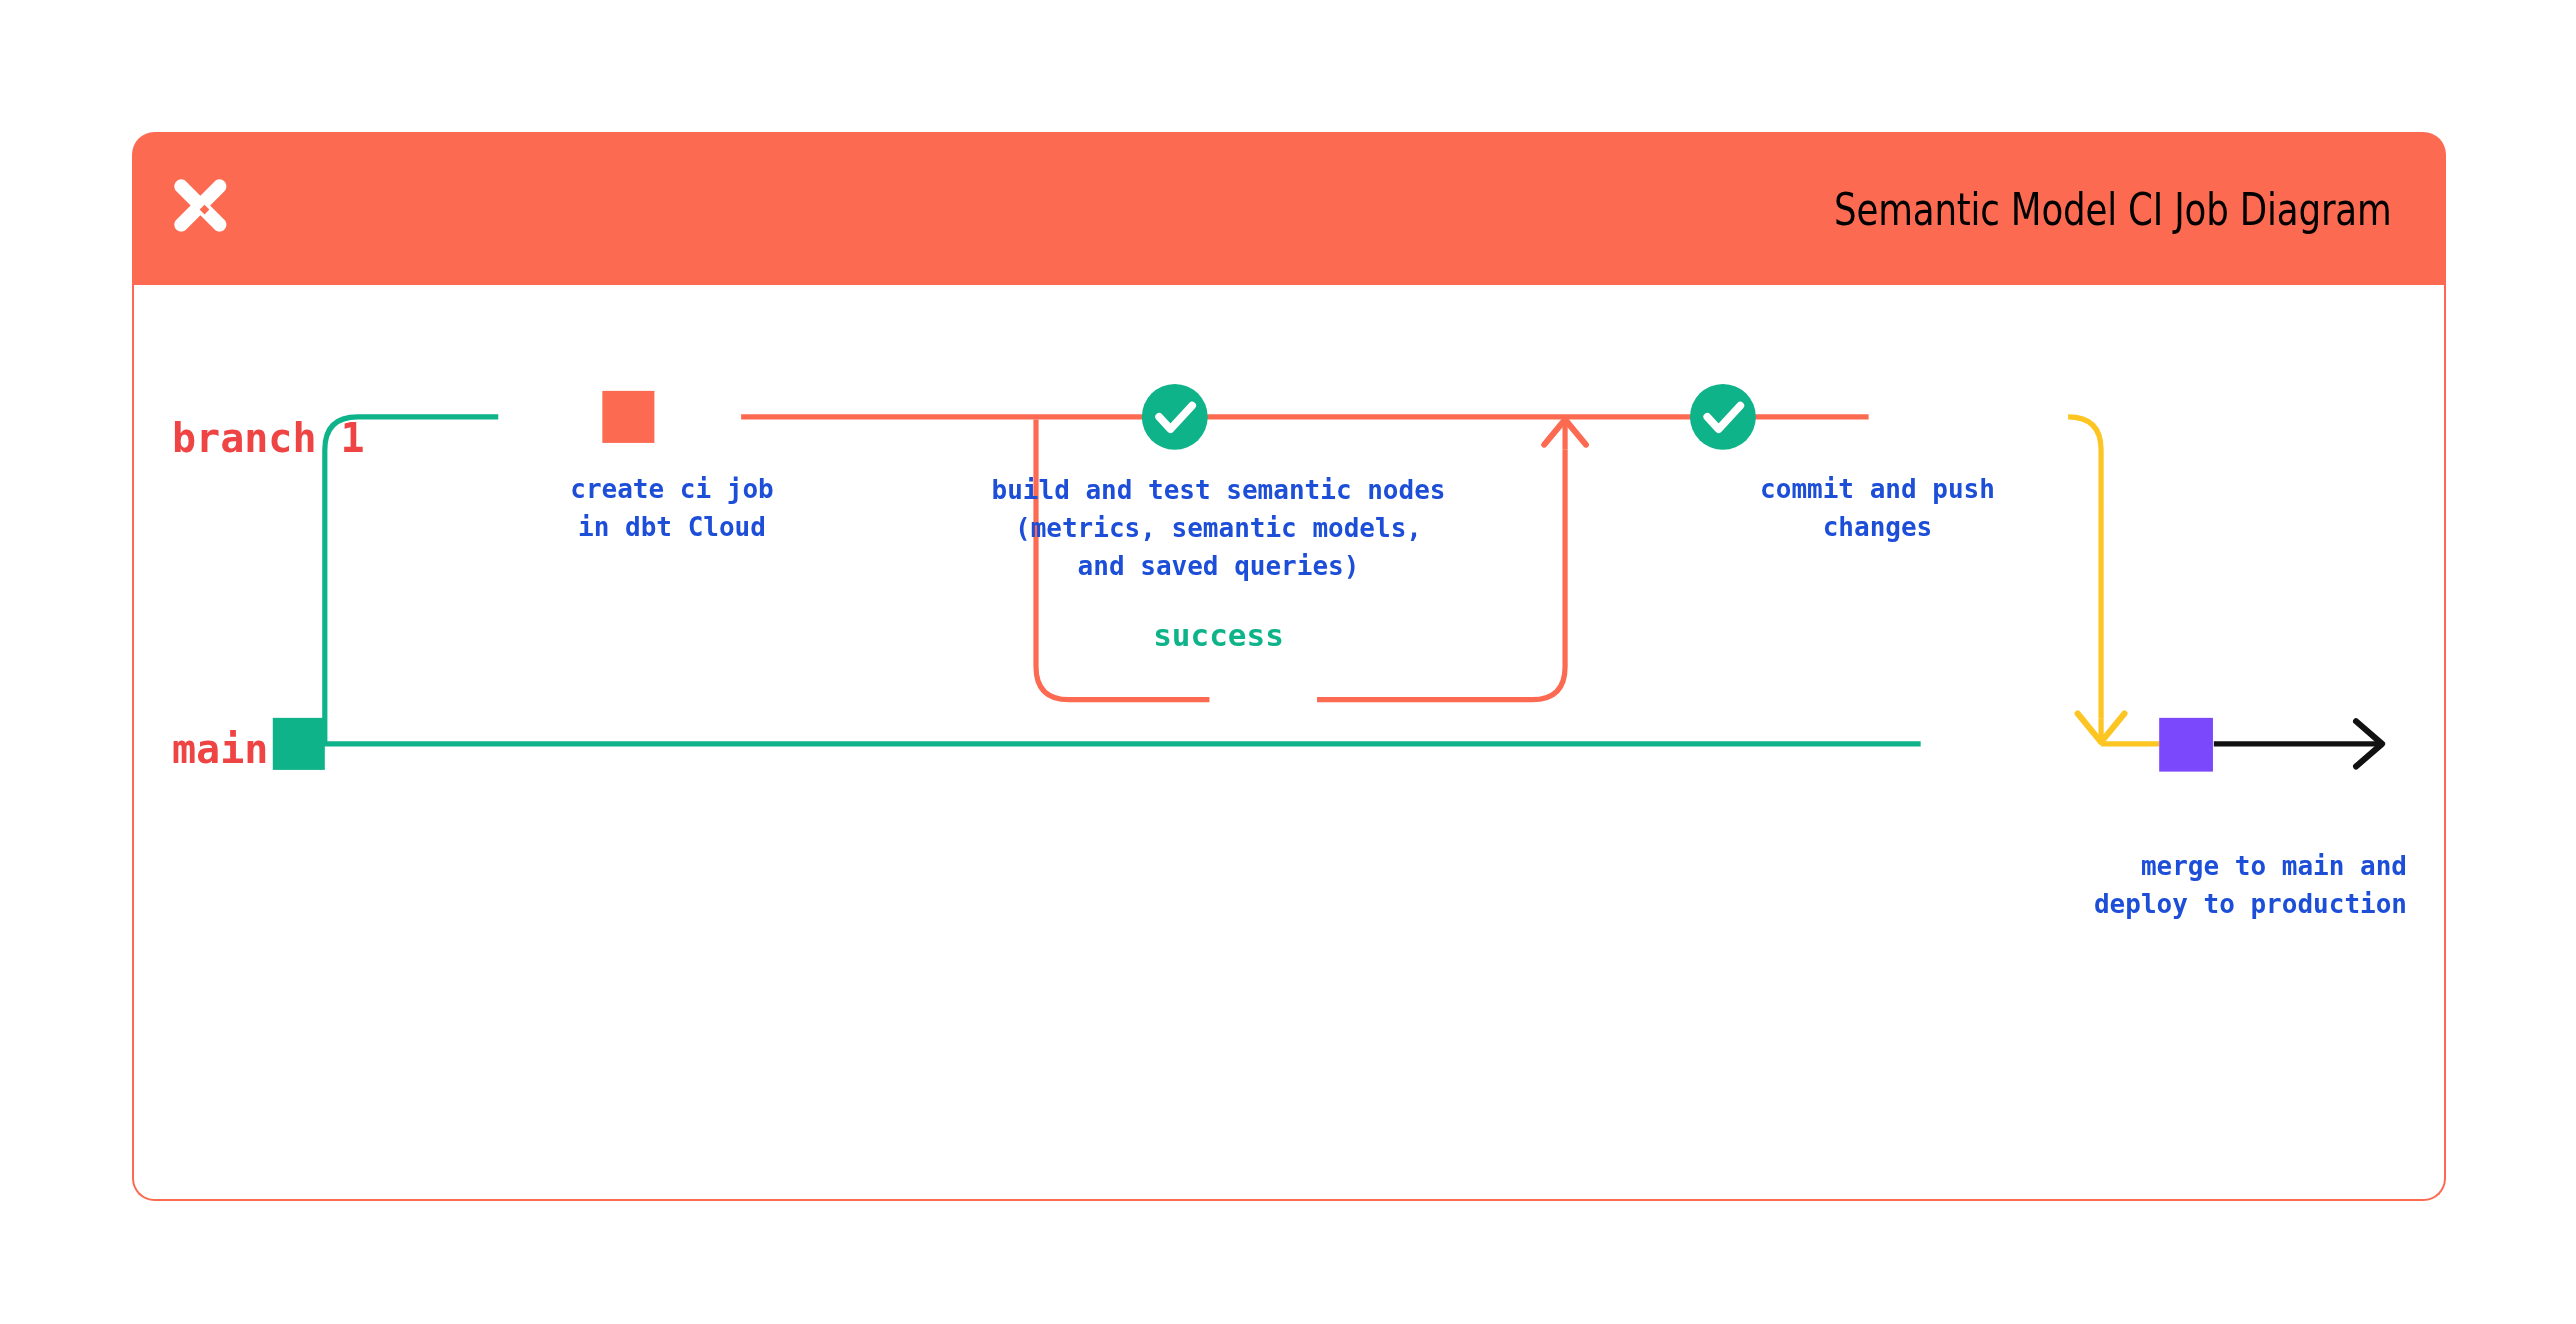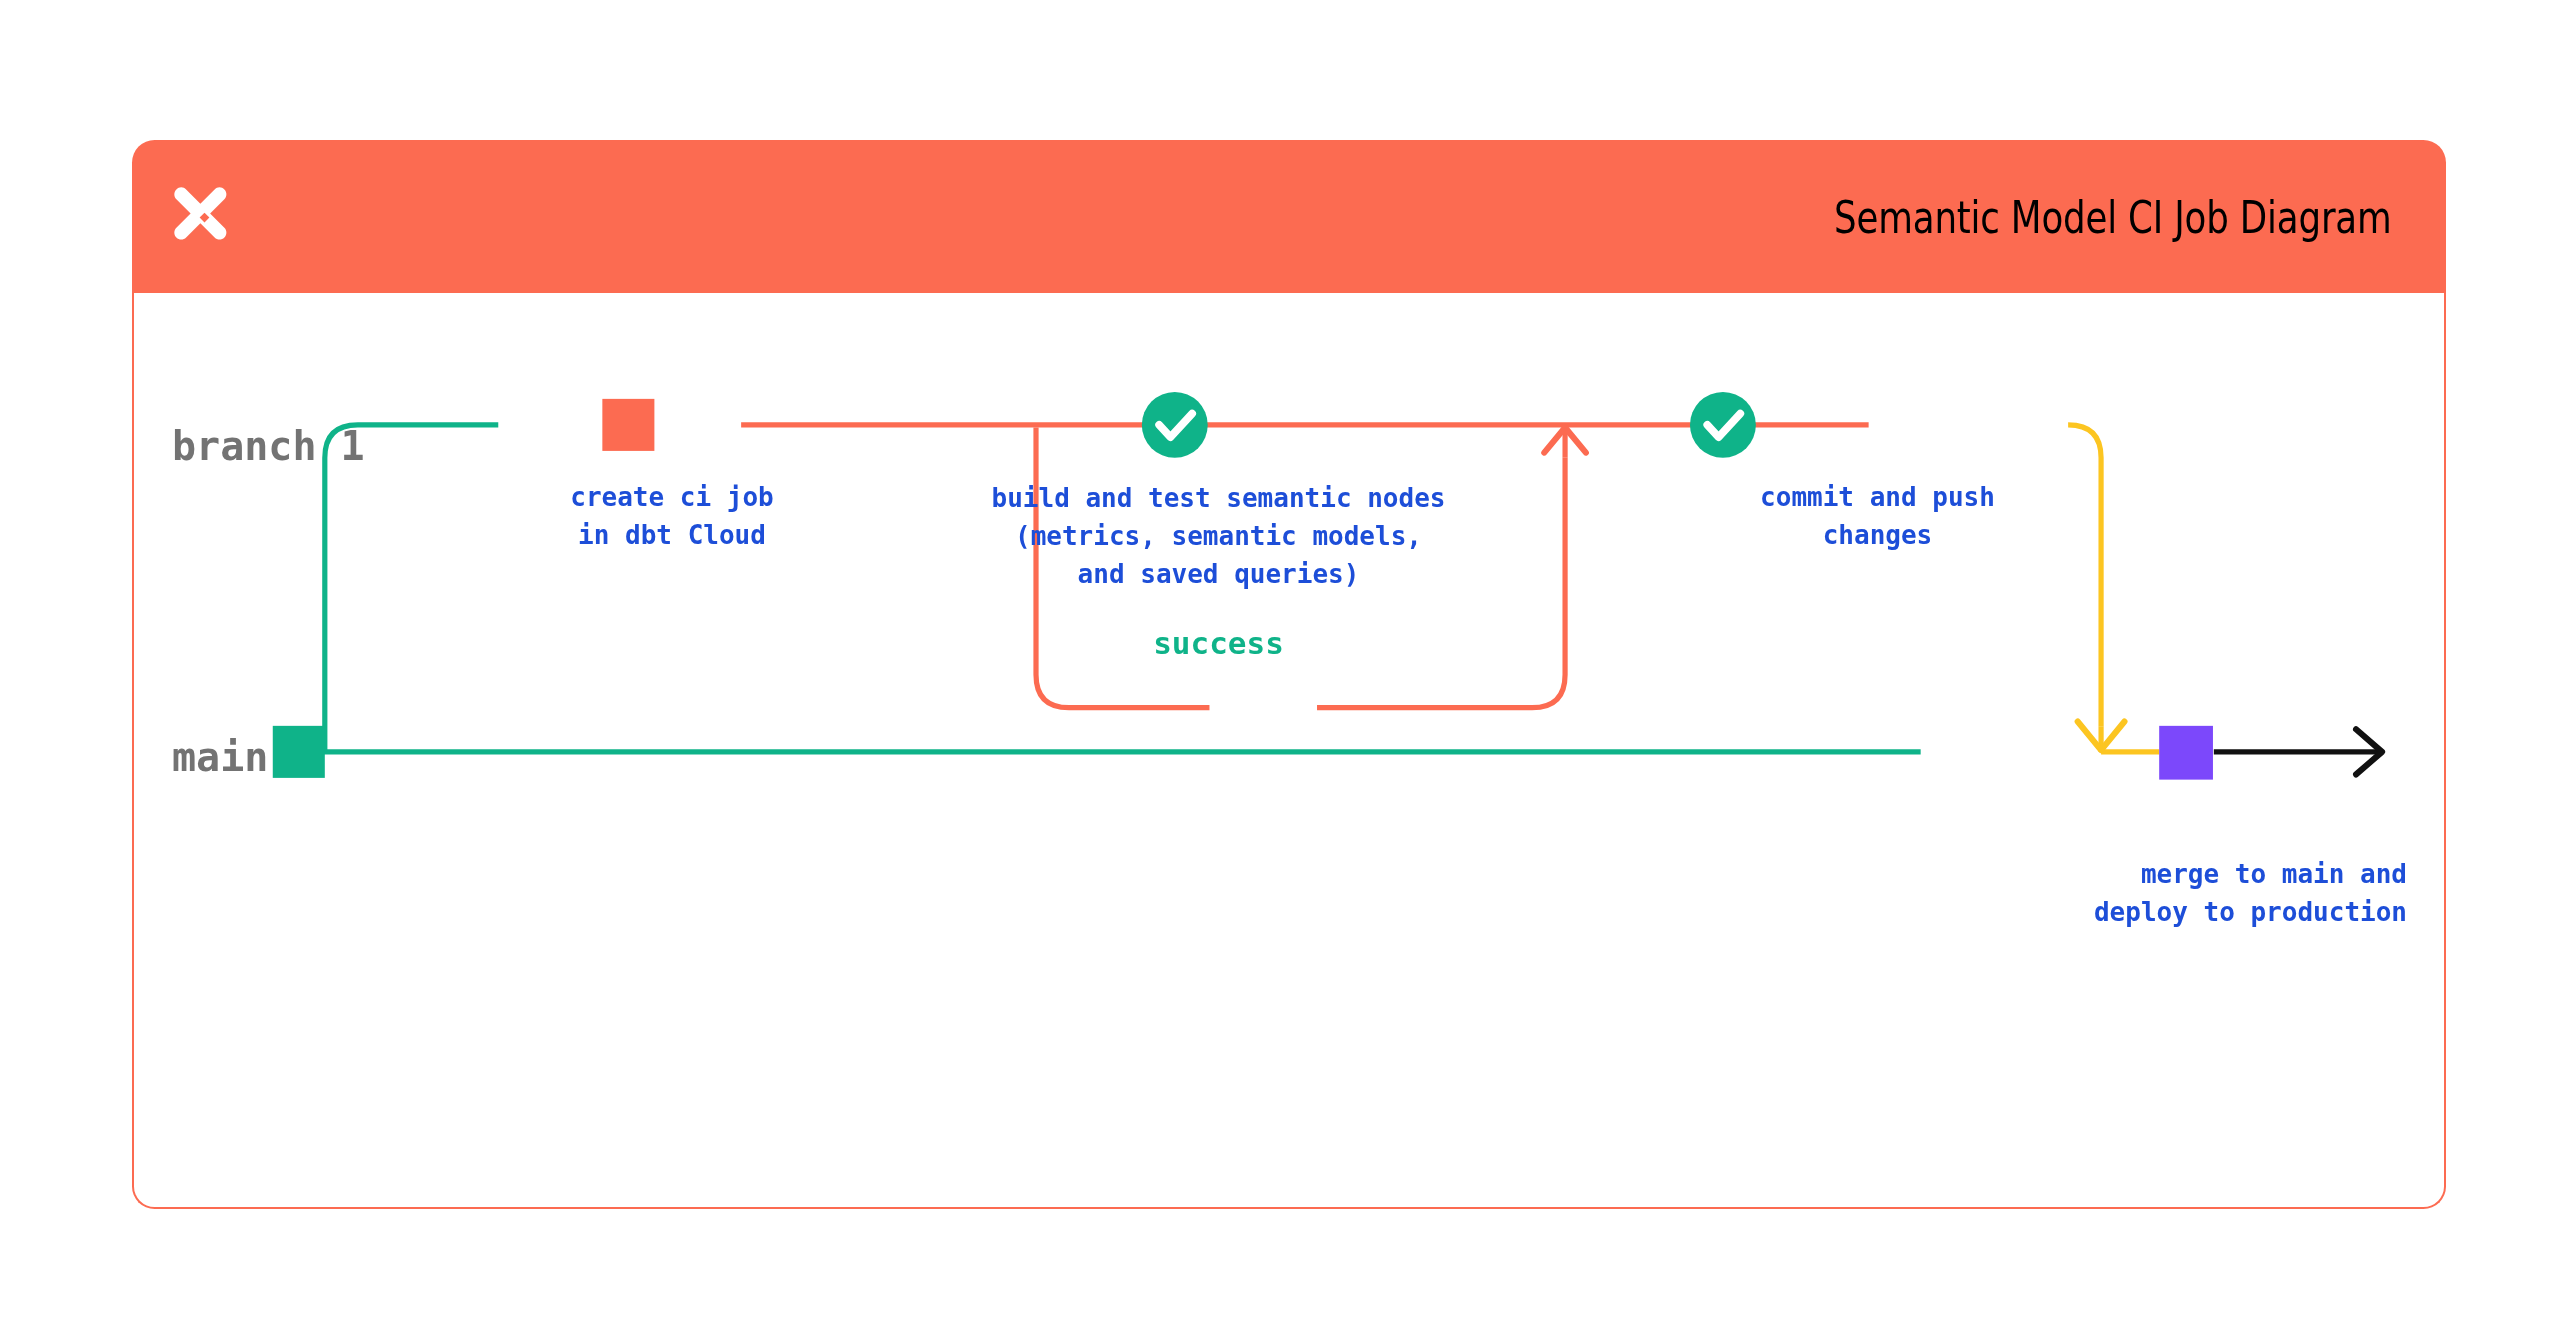--- a/index.html
+++ b/index.html
@@ -25,21 +25,20 @@
   
   .card {
     position: absolute;
     left: 132px;
     top: 132px;
     width: 2314px;
     height: 1010px;
     border-radius: 15px;
     background: #ffffff;
     box-sizing: border-box;
-    margin-top: 8px;
   }
 
   .card-header {
     position: absolute;
     left: 0;
     top: 0;
     width: 100%;
     height: 154px;
     background: #FC6B51;
     border-radius: 22.6px 22.6px 0 0;
@@ -90,21 +89,21 @@
     height: 916px;
     display: block;
   }
 
   
   .lane-label {
     position: absolute;
     font-family: "DejaVu Sans Mono", "Liberation Mono", monospace;
     font-weight: bold;
     font-size: 40px;
-    color: #737373;
+    color: #ef4444;
     white-space: nowrap;
     letter-spacing: 0px;
   }
   .lane-label.branch1 { left: 38px;  top: 130px; }
   .lane-label.main    { left: 38px;  top: 441px; }
 
   .node-caption {
     position: absolute;
     font-family: "DejaVu Sans Mono", "Liberation Mono", monospace;
     font-weight: bold;

